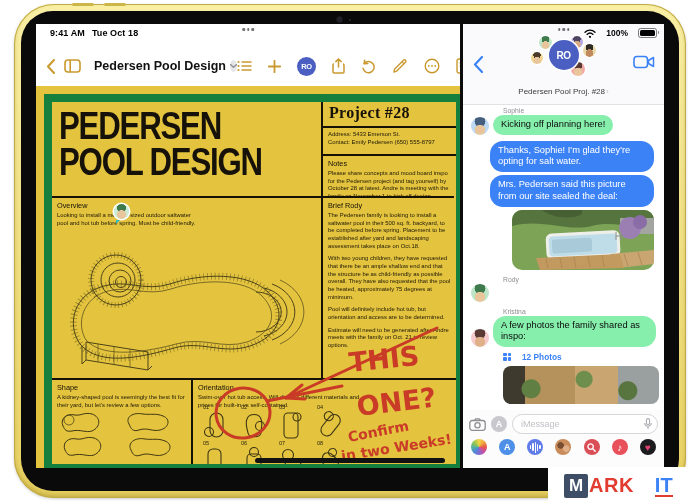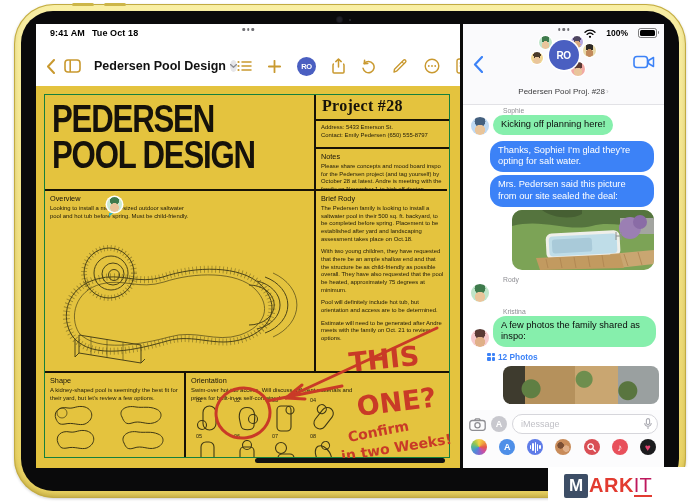--- a/index.html
+++ b/index.html
@@ -33,21 +33,21 @@
   .toolbar{position:absolute;left:0;top:26px;width:100%;height:32px;display:flex;align-items:center;padding:0 10px;box-sizing:border-box;}
   .gold{color:#C9992F;}
   .tb-btn{display:flex;align-items:center;justify-content:center;margin-right:9px;flex:none;}
   .doc-title{font-size:12.5px;font-weight:700;color:#111;margin:0 4px 0 4px;white-space:nowrap;}
   .title-chevron{width:12px;height:12px;border-radius:50%;background:#E6E6EA;display:flex;align-items:center;justify-content:center;margin-right:auto;}
   .tb-right{display:flex;align-items:center;gap:16px;margin-left:auto;}
   .collab-avatar{width:19px;height:19px;border-radius:50%;background:#4A5FC1;color:#fff;font-size:7.5px;font-weight:700;
                  display:flex;align-items:center;justify-content:center;letter-spacing:-.3px;}
   
   .poster{position:absolute;left:0;top:62px;width:424px;height:382px;background:#E4C33E;overflow:hidden;}
-  .pframe{position:absolute;left:8px;top:8px;width:404px;height:362px;border:1px solid #15803d;}
+  .pframe{position:absolute;left:8px;top:8px;width:404px;height:362px;border:8px solid #15803d;}
   .cell{position:absolute;box-sizing:border-box;color:#1e1909;overflow:hidden;}
   .bR{border-right:2px solid #171206;} .bB{border-bottom:2px solid #171206;}
   .poster-title{font-weight:800;font-size:39px;line-height:.92;letter-spacing:-1.5px;color:#16120a;
                 transform:scaleX(.8);transform-origin:left top;margin:6px 0 0 7px;white-space:nowrap;}
   .proj-head{font-family:"Liberation Serif",serif;font-weight:700;font-size:16px;letter-spacing:.3px;padding:2px 6px;color:#16120a;}
   .tiny{font-size:5.9px;line-height:1.3;}
   .cell-pad{padding:3px 5px;}
   .sec-head{font-size:7.3px;font-weight:400;margin-bottom:2px;color:#16120a;}
   .para{margin:0 0 5px 0;}
   .opt-row{position:absolute;left:10px;display:flex;gap:10px;}
@@ -73,21 +73,21 @@
   .video-btn{position:absolute;right:9px;top:31px;color:#3C82F7;}
   .chat{position:absolute;left:0;right:0;top:81px;bottom:0;padding:2px 8px 0 8px;display:flex;flex-direction:column;align-items:flex-start;}
   .sender{font-size:6.8px;color:#8E8E93;margin:6px 0 1px 32px;}
   .in-row{display:flex;align-items:flex-end;gap:4px;}
   .chat-avatar{width:18px;height:18px;border-radius:50%;flex:none;}
   .bub{font-size:9.3px;line-height:1.26;padding:4px 8px;border-radius:13px;max-width:150px;}
   .bub.gray{background:#86efac;color:#0b0b0b;}
   .bub.blue{background:#3C82F7;color:#fff;align-self:flex-end;margin-right:2px;max-width:148px;}
   .gap3{margin-top:3px;} 
   .photo-msg{align-self:flex-end;margin:3px 2px 0 0;width:142px;height:60px;border-radius:10px;overflow:hidden;flex:none;}
-  .photos-link{display:flex;align-items:center;gap:3px;margin:5px 0 0 16px;}
+  .photos-link{display:flex;align-items:center;gap:11px;margin:5px 0 0 32px;}
   .photos-link .txt{font-size:8.3px;font-weight:700;color:#3C82F7;}
   .grid-icon{width:8px;height:8px;display:grid;grid-template-columns:1fr 1fr;gap:1px;}
   .grid-icon i{background:#3C82F7;border-radius:1px;}
   .collage{margin:4px 0 0 32px;width:156px;height:38px;border-radius:8px;overflow:hidden;flex:none;
            background:
              radial-gradient(circle at 18% 60%,#5F7F43 9px,rgba(0,0,0,0) 10px),
              radial-gradient(circle at 52% 35%,#6E8E4E 8px,rgba(0,0,0,0) 9px),
              radial-gradient(circle at 80% 65%,#59753F 9px,rgba(0,0,0,0) 10px),
              linear-gradient(90deg,#3E3B2E 0 14%,#B5915C 14% 46%,#C9A671 46% 74%,#9AA0A0 74% 100%);}
   .composer{position:absolute;left:0;right:0;bottom:0;height:58px;background:rgba(252,252,253,.96);}
@@ -108,21 +108,21 @@
   .chip-wave i{width:1.3px;background:#fff;border-radius:1px;}
   .chip-memoji{background:radial-gradient(circle at 35% 40%,#7A4E33 3px,rgba(0,0,0,0) 3.5px),radial-gradient(circle at 70% 60%,#E0B08A 3px,rgba(0,0,0,0) 3.5px),#C98C5A;}
   .chip-images{background:#D94F55;}
   .chip-music{background:#E8505B;font-size:10px;}
   .chip-touch{background:#1C1C1E;color:#E0416E;font-size:10px;}
   
   .watermark{position:absolute;right:0;bottom:0;width:152px;height:37px;background:#fff;display:flex;align-items:center;padding-left:16px;box-sizing:border-box;}
   .wm-logo{width:24px;height:24px;background:#3D4E66;border-radius:2px;color:#fff;font-weight:700;font-size:17px;
            display:flex;align-items:center;justify-content:center;}
   .wm-text{color:#E23B30;font-weight:700;font-size:20px;letter-spacing:.5px;margin-left:1px;}
-  .wm-text-u{color:#be185d;font-weight:400;font-size:20px;border-bottom:2px solid #E23B30;line-height:1;}
+  .wm-text-u{color:#3b82f6;font-weight:700;font-size:20px;border-bottom:2px solid #E23B30;line-height:1;margin-left:21px;}
   svg{display:block;}
 </style>
 </head>
 <body>
 
 <div class="stage">
   <div class="device">
     <div class="side-btn" style="left:58px;width:22px;"></div>
     <div class="side-btn" style="left:90px;width:22px;"></div>
     <div class="bezel">

